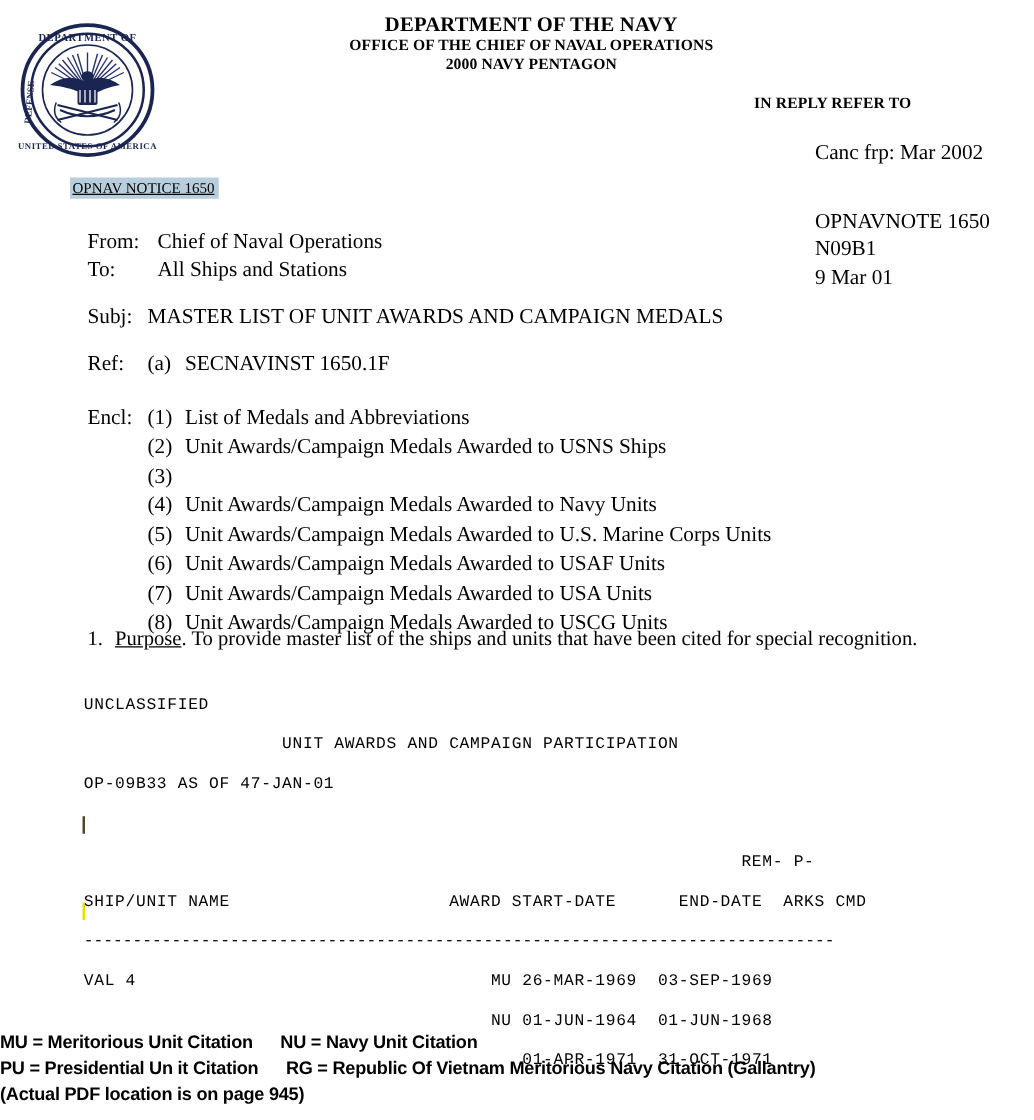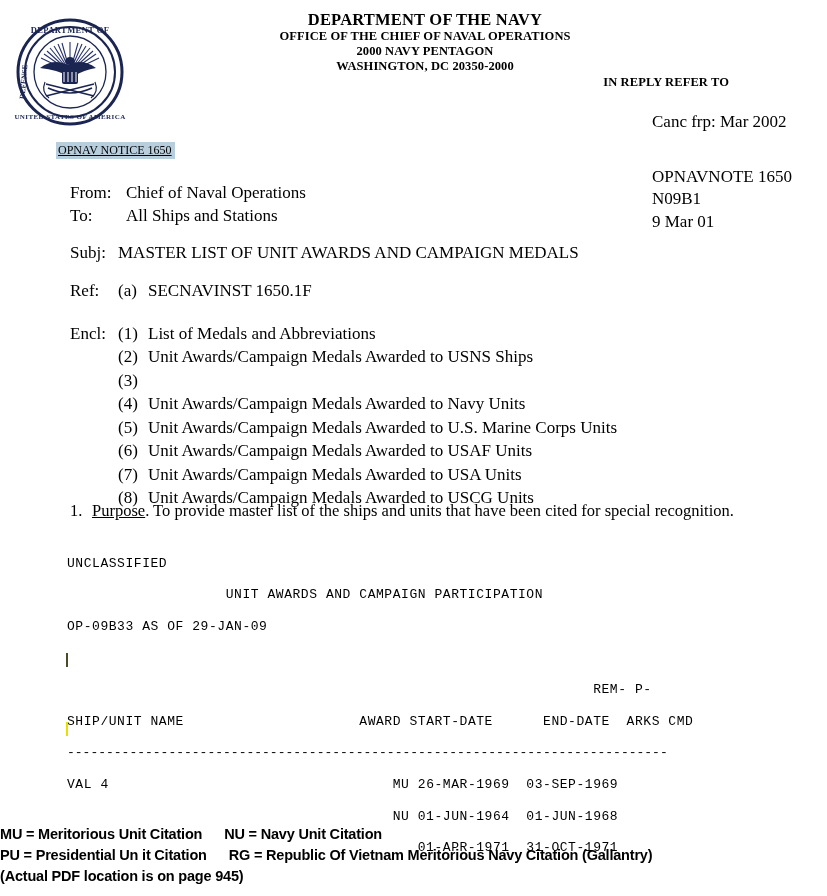--- a/index.html
+++ b/index.html
@@ -225,21 +225,20 @@
       <text x="58" y="17" text-anchor="middle" font-family="Liberation Serif, serif" font-size="8.5" font-weight="bold" fill="#1b2551" letter-spacing="0.4">DEPARTMENT OF</text>
       <text x="58" y="103" text-anchor="middle" font-family="Liberation Serif, serif" font-size="7" font-weight="bold" fill="#1b2551" letter-spacing="0.4">UNITED STATES OF AMERICA</text>
       <text x="14" y="66" text-anchor="middle" font-family="Liberation Serif, serif" font-size="7.5" font-weight="bold" fill="#1b2551" transform="rotate(-85 14 66)">DEFENSE</text>
     </svg>
   </div>
 
   <div id="agency-block">
     <div class="l1">DEPARTMENT OF THE NAVY</div>
     <div class="l2">OFFICE OF THE CHIEF OF NAVAL OPERATIONS</div>
     <div class="l3">2000 NAVY PENTAGON</div>
-    <div class="l4">WASHINGTON, DC 20350-2000</div>
   </div>
 
   <div id="reply-refer">IN REPLY REFER TO</div>
 </div>
 
 <div id="canc-line">Canc frp:  Mar 2002</div>
 
 <div id="ref-ids">
   <div>OPNAVNOTE 1650</div>
   <div>N09B1</div>
@@ -309,21 +308,21 @@
   </div>
 </div>
 
 <div id="purpose">
   <span class="num">1.</span><span class="kw">Purpose</span><span>.  To provide master list of the ships and units that have been cited for special recognition.</span>
 </div>
 
 <div id="listing">
 <div>UNCLASSIFIED</div>
 <div><span>                   </span><span>UNIT AWARDS AND CAMPAIGN PARTICIPATION</span></div>
-<div>OP-09B33 AS OF 29-JAN-09</div>
+<div>OP-09B33 AS OF 47-JAN-01</div>
 <div class="blank">.</div>
 <div><span>                                                               </span><span>REM-</span><span> </span><span>P-</span></div>
 <div><span>SHIP/UNIT NAME</span><span>                     </span><span>AWARD</span><span> </span><span>START-DATE</span><span>      </span><span>END-DATE</span><span>  </span><span>ARKS</span><span> </span><span>CMD</span></div>
 <div class="rule">-----------------------------------------------------------------------------</div>
 <div><span>VAL 4</span><span>                                  </span><span>MU</span><span> </span><span>26-MAR-1969</span><span>  </span><span>03-SEP-1969</span></div>
 <div><span></span><span>                                       </span><span>NU</span><span> </span><span>01-JUN-1964</span><span>  </span><span>01-JUN-1968</span></div>
 <div><span></span><span>                                          </span><span></span><span>01-APR-1971</span><span>  </span><span>31-OCT-1971</span></div>
 
 
 

